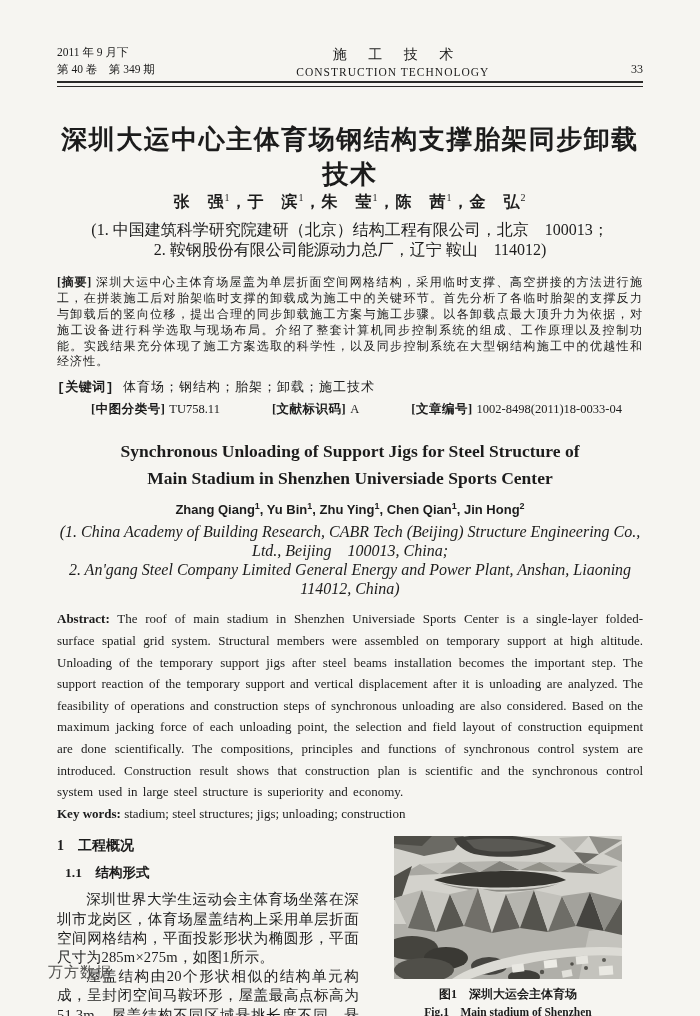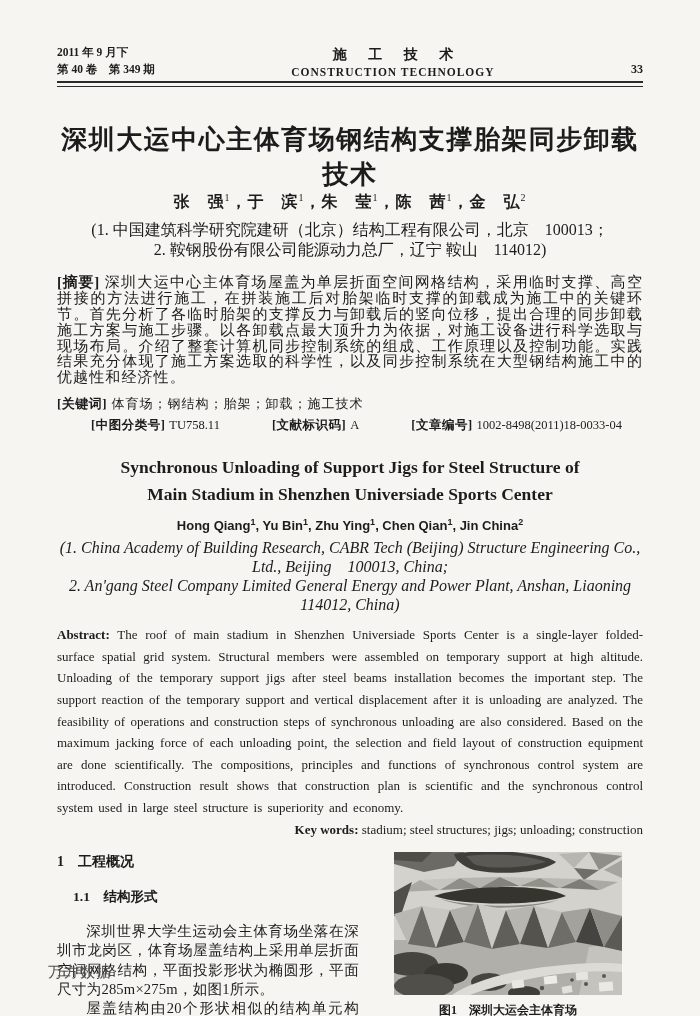--- a/index.html
+++ b/index.html
@@ -7,54 +7,54 @@
     width:700px;height:1016px;
     background:#f6f5f1;
     color:#1c1c1c;
     font-family:"Liberation Serif","DejaVu Serif",serif;
     position:relative;overflow:hidden;
   }
   .page{position:absolute;left:0;top:0;width:700px;height:1016px;
     padding:44px 57px 0 57px;box-sizing:border-box;}
 
   
-  .jheader{display:flex;justify-content:space-between;align-items:flex-end;font-weight:bold;}
+  .jheader{display:flex;justify-content:space-between;align-items:flex-end;font-weight:normal;}
   .jh-left{font-size:11.5px;line-height:17px;white-space:nowrap;}
   .jh-center{text-align:center;flex:1;}
   .journal-cn{font-size:14px;letter-spacing:9px;text-indent:9px;}
   .journal-en{font-size:11.5px;letter-spacing:1px;margin-top:2px;}
   .jh-page{font-size:12px;padding-bottom:1px;}
   .rule-double{margin-top:3px;border-top:2.5px solid #2b2a28;border-bottom:1px solid #2b2a28;height:3px;}
 
   
   .title-cn{margin:35px 0 0 0;text-align:center;font-size:26px;font-weight:bold;letter-spacing:1.5px;}
   .authors-cn{text-align:center;font-size:16px;font-weight:bold;letter-spacing:1px;}
   .authors-cn sup{font-size:10px;font-weight:normal;}
   .affil-cn{margin-top:7px;text-align:center;font-size:16px;line-height:20px;}
-  .abstract-cn{margin:15px 0 10px 0;font-size:15px;line-height:15.8px;text-align:justify;letter-spacing:1.1px;}
+  .abstract-cn{margin:15px 0 10px 0;font-size:12px;line-height:15.8px;text-align:justify;letter-spacing:1.1px;}
   .abstract-cn b,.keywords-cn b,.meta-row b{letter-spacing:0.5px;}
-  .keywords-cn{margin:3px 0 0 0;font-size:13px;line-height:16px;letter-spacing:1px;}
+  .keywords-cn{margin:3px 0 0 0;font-size:13px;line-height:16px;letter-spacing:1px;font-family:Liberation Mono, monospace;}
   .meta-row{margin-top:5px;font-size:12.5px;display:flex;padding-left:34px;}
   .meta-item + .meta-item{margin-left:52px;}
   .meta-item b{margin-right:4px;}
 
   .title-en{margin:20px 0 0 0;text-align:center;font-size:17.5px;line-height:27px;font-weight:bold;}
   .authors-en{margin-top:9px;text-align:center;font-size:13px;font-weight:bold;
     font-family:"Liberation Sans","DejaVu Sans",sans-serif;}
   .authors-en sup{font-size:9px;}
   .affil-en{margin-top:5px;text-align:center;font-style:italic;font-size:16px;line-height:19px;}
   .abstract-en{margin:10px 0 0 0;font-size:13px;line-height:21.6px;text-align:justify;word-spacing:2px;}
-  .keywords-en{margin:0;font-size:13px;line-height:21.6px;text-align:right;}
+  .keywords-en{margin:0;font-size:13px;line-height:21.6px;}
 
   
   .columns{margin-top:12px;display:flex;gap:14px;}
   .col-left{width:302px;display:flex;flex-direction:column;}
   .col-right{width:270px;}
   .sec-h1{margin:0;font-size:14px;font-weight:bold;line-height:19px;}
-  .sec-h2{margin:16px;font-size:13.5px;font-weight:bold;line-height:19px;}
+  .sec-h2{margin:8px;font-size:13.5px;font-weight:bold;line-height:19px;}
   .body-para{margin:0;font-size:14.6px;line-height:19.2px;text-align:justify;letter-spacing:0.2px;}
   .indent{text-indent:2em;}
 
   
   figure{margin:0;}
   .fig-img{display:block;margin:0 auto;width:228px;height:143px;}
   figcaption{margin-top:6px;text-align:center;font-weight:bold;}
   .cap-cn{font-size:12px;line-height:18px;font-family:Liberation Serif, serif;}
   .cap-en{font-size:11.5px;line-height:18px;}
   .col-right .body-para{margin-top:8px;}
@@ -97,21 +97,21 @@
 
   <div class="meta-row">
     <div class="meta-item"><b>[中图分类号]</b><span>TU758.11</span></div>
     <div class="meta-item"><b>[文献标识码]</b><span>A</span></div>
     <div class="meta-item"><b>[文章编号]</b><span>1002-8498(2011)18-0033-04</span></div>
   </div>
 
   <h2 class="title-en"><span>Synchronous Unloading of Support Jigs for Steel Structure of</span><br><span>Main Stadium in Shenzhen Universiade Sports Center</span></h2>
 
   <div class="authors-en">
-    <span class="author"><span>Hong Qiang</span><sup>1</sup><span>, </span></span><span class="author"><span>Yu Bin</span><sup>1</sup><span>, </span></span><span class="author"><span>Zhu Ying</span><sup>1</sup><span>, </span></span><span class="author"><span>Chen Qian</span><sup>1</sup><span>, </span></span><span class="author"><span>Jin China</span><sup>2</sup><span></span></span>
+    <span class="author"><span>Zhang Qiang</span><sup>1</sup><span>, </span></span><span class="author"><span>Yu Bin</span><sup>1</sup><span>, </span></span><span class="author"><span>Zhu Ying</span><sup>1</sup><span>, </span></span><span class="author"><span>Chen Qian</span><sup>1</sup><span>, </span></span><span class="author"><span>Jin Hong</span><sup>2</sup><span></span></span>
   </div>
 
   <div class="affil-en">
     <div>(1. China Academy of Building Research, CABR Tech (Beijing) Structure Engineering Co., Ltd., Beijing　100013, China;</div>
     <div>2. An'gang Steel Company Limited General Energy and Power Plant, Anshan, Liaoning　114012, China)</div>
   </div>
 
   <p class="abstract-en"><b>Abstract:</b> <span>The roof of main stadium in Shenzhen Universiade Sports Center is a single-layer folded-surface spatial grid system. Structural members were assembled on temporary support at high altitude. Unloading of the temporary support jigs after steel beams installation becomes the important step. The support reaction of the temporary support and vertical displacement after it is unloading are analyzed. The feasibility of operations and construction steps of synchronous unloading are also considered. Based on the maximum jacking force of each unloading point, the selection and field layout of construction equipment are done scientifically. The compositions, principles and functions of synchronous control system are introduced. Construction result shows that construction plan is scientific and the synchronous control system used in large steel structure is superiority and economy.</span></p>
   <p class="keywords-en"><b>Key words:</b> <span>stadium; steel structures; jigs; unloading; construction</span></p>
 

